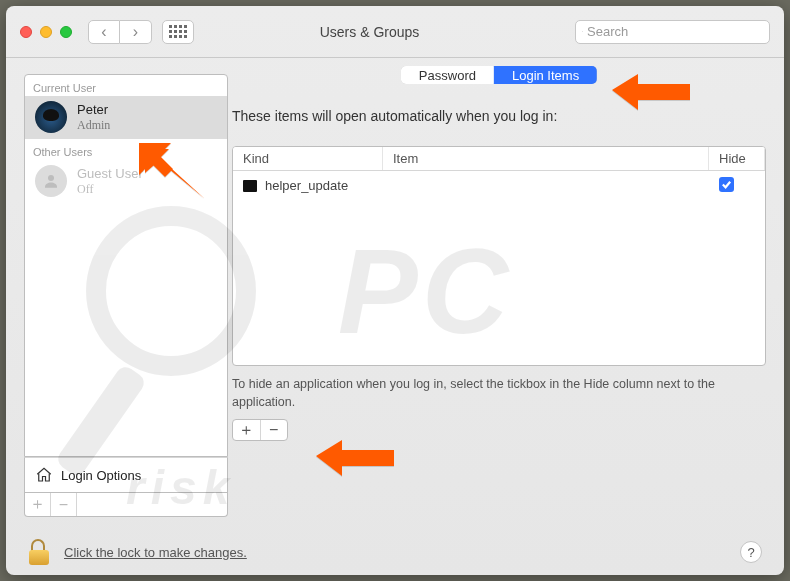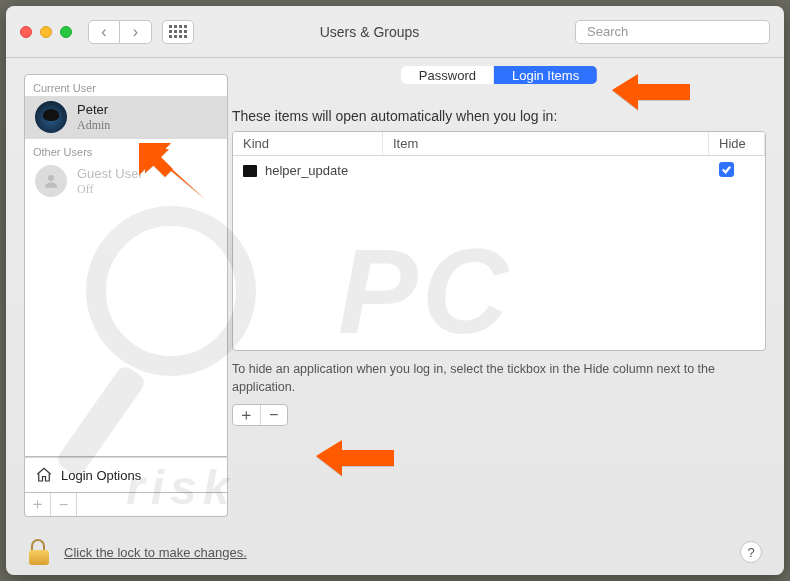--- a/index.html
+++ b/index.html
@@ -82,21 +82,21 @@
 .main { flex:1; display:flex; flex-direction:column; position:relative; }
 
 .segmented {
   position:absolute; top:-8px; left:50%; transform:translateX(-50%);
   display:flex; height:18px; border-radius:5px; overflow:hidden;
   box-shadow: 0 0 0 1px #bcbcbc inset;
 }
 .seg-btn { padding: 0 18px; font-size:13px; display:flex; align-items:center; background:#fff; color:#333; }
 .seg-btn.active { background:#2f72ff; color:#fff; }
 
-.desc { font-size:14px; color:#333; margin-top: 34px; margin-bottom: 7px; }
+.desc { font-size:14px; color:#333; margin-top: 34px; margin-bottom: 22px; }
 
 .table {
   background:#fff; border:1px solid #bdbdbd; border-radius:4px; height:220px;
   display:flex; flex-direction:column; overflow:hidden;
 }
 .thead { display:flex; background:#fff; border-bottom:1px solid #d6d6d6; }
 .th, .td { padding: 4px 10px; font-size:13px; color:#444; }
 .th { color:#555; border-right:1px solid #e5e5e5; }
 .col-item { flex: 1 1 50%; }
 .col-kind { flex: 0 0 150px; }

